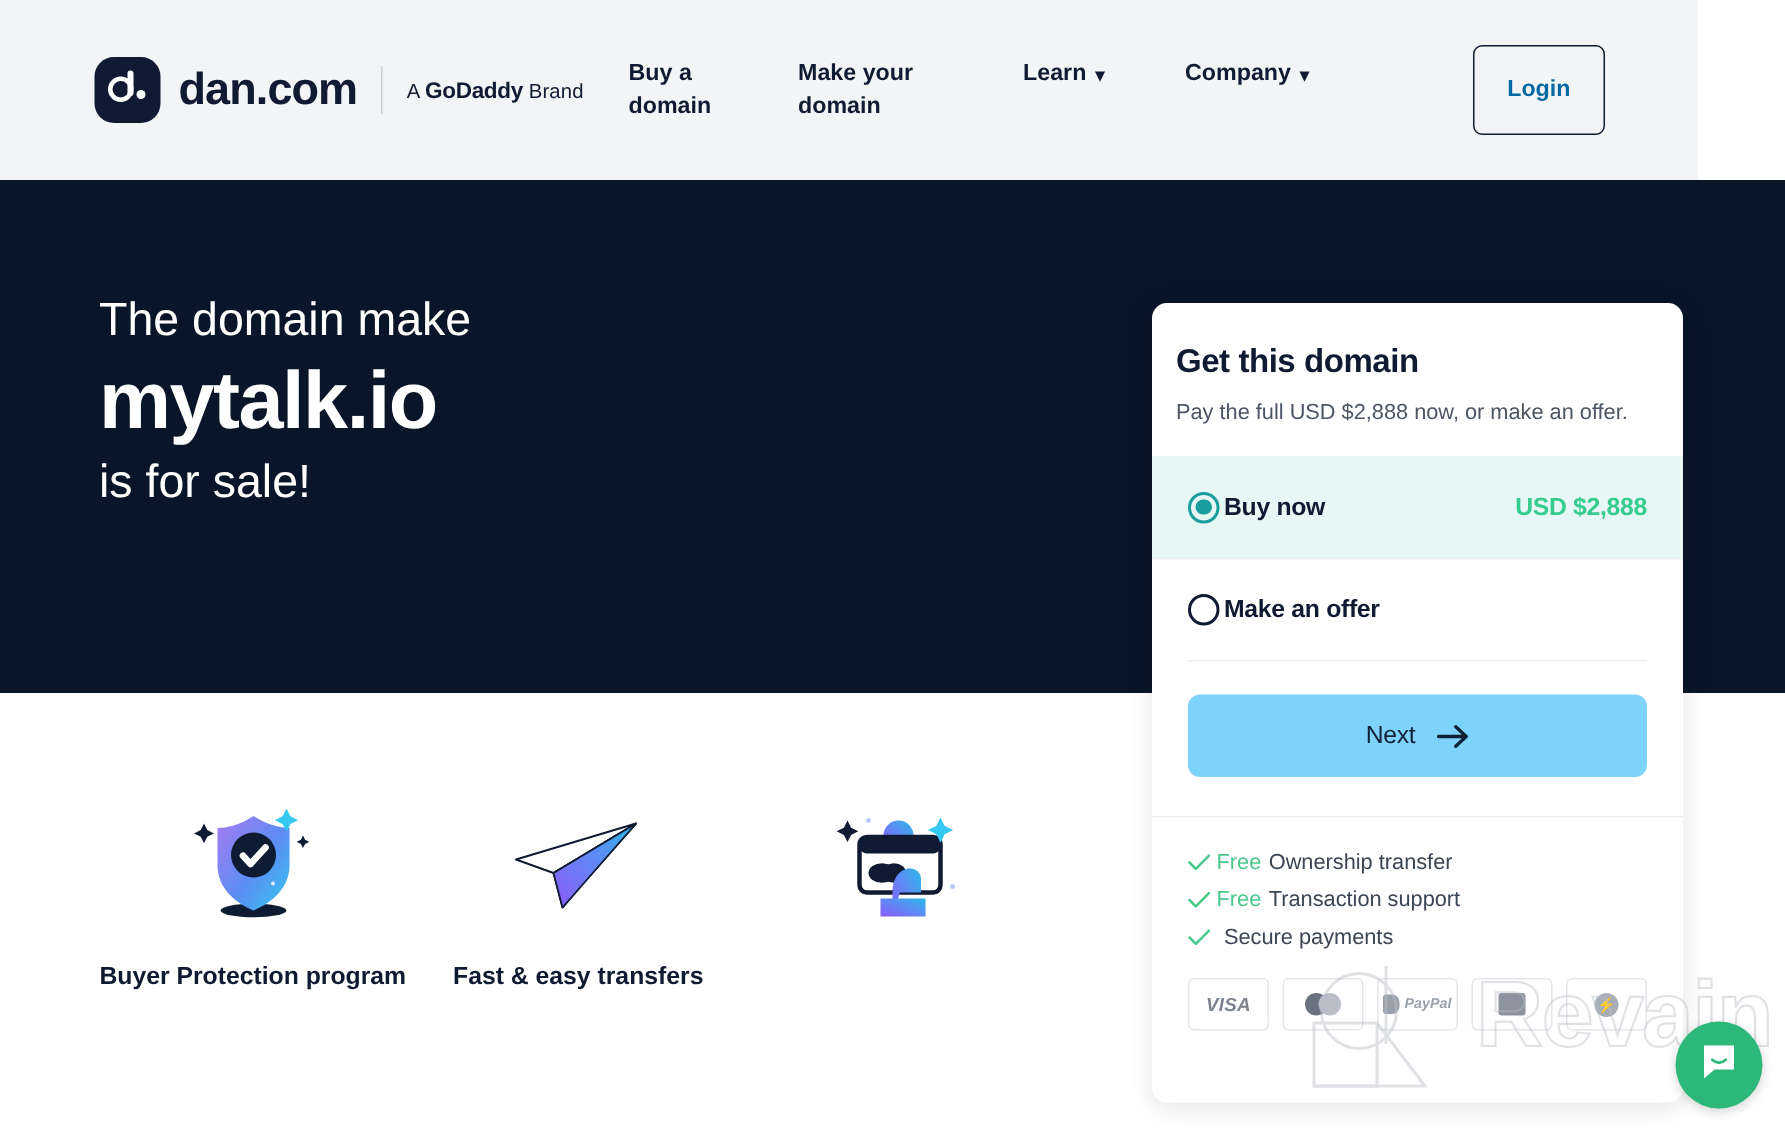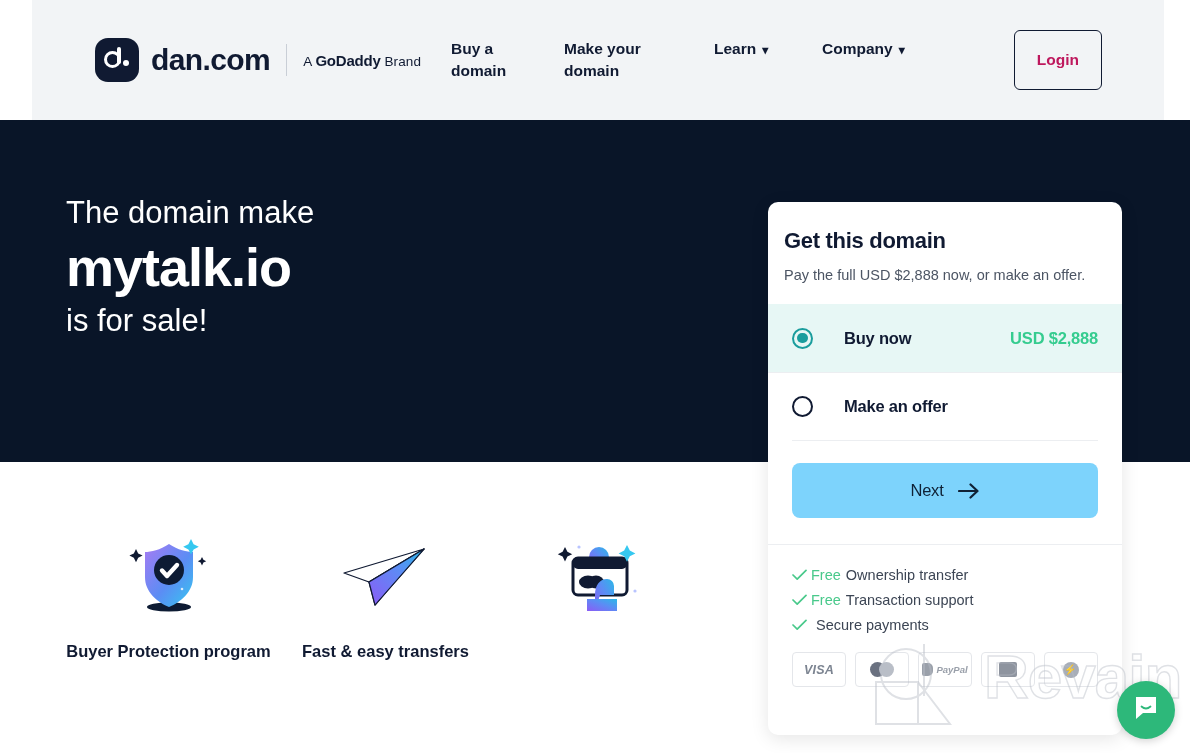--- a/index.html
+++ b/index.html
@@ -10,21 +10,21 @@
     background: #ffffff;
     overflow: hidden;
   }
   .page { position: relative; width: 1190px; height: 753px; }
 
   
   .header {
     position: absolute; left: 0; top: 0;
     width: 1132px; height: 120px;
     background: #f2f4f6;
-    display: flex; align-items: flex-start; margin-left: 32px;
+    display: flex; align-items: flex-start;
   }
   .header-inner {
     display: flex; align-items: center;
     width: 100%; padding: 0 62px 0 63px; height: 120px;
   }
   .brand { display: flex; align-items: center; flex: 0 0 auto; }
   .logo-mark {
     width: 44px; height: 44px; border-radius: 13px;
     background: #101a32; position: relative; flex: 0 0 auto;
   }
@@ -62,21 +62,21 @@
   .nav-learn { width: 108px; }
   .nav-company { width: 120px; }
   .caret {
     display: inline-block; margin-left: 6px; margin-top: 1px;
     color: #101a32; font-size: 12px; font-weight: bold;
   }
   .login-btn {
     margin-left: auto;
     border: 1.6px solid #101a32; border-radius: 6px;
     padding: 20px 22px; font-size: 15.5px; font-weight: bold;
-    color: #be185d; background: transparent; cursor: pointer;
+    color: #0369a1; background: transparent; cursor: pointer;
     font-family: "Liberation Sans", sans-serif;
   }
 
   
   .hero {
     position: absolute; left: 0; top: 120px;
     width: 1190px; height: 342px;
     background: #091528;
   }
   .hero-copy { position: absolute; left: 66px; top: 73px; }
@@ -138,21 +138,21 @@
   .radio {
     width: 21px; height: 21px; border-radius: 50%;
     border: 2.3px solid #101a32; flex: 0 0 auto; position: relative;
   }
   .radio.on { border-color: #1a9d9d; }
   .radio.on::after {
     content: ""; position: absolute; left: 3.4px; top: 3.4px;
     width: 10.5px; height: 10.5px; border-radius: 50%; background: #1a9d9d;
   }
   .option-label {
-    margin-left: 31px; font-size: 16.5px; font-weight: bold; color: #101a32;
+    margin-left: 3px; font-size: 16.5px; font-weight: bold; color: #101a32;
     letter-spacing: -.2px;
   }
   .option-price {
     margin-left: auto; font-size: 16.5px; font-weight: bold; color: #35cc8f;
     letter-spacing: -.2px;
   }
   .card-rule { height: 1px; background: #eceef1; margin: 0 24px; }
   .next-wrap { padding: 22px 24px 26px 24px; }
   .next-btn {
     width: 100%; height: 55px; border: none; border-radius: 8px;

